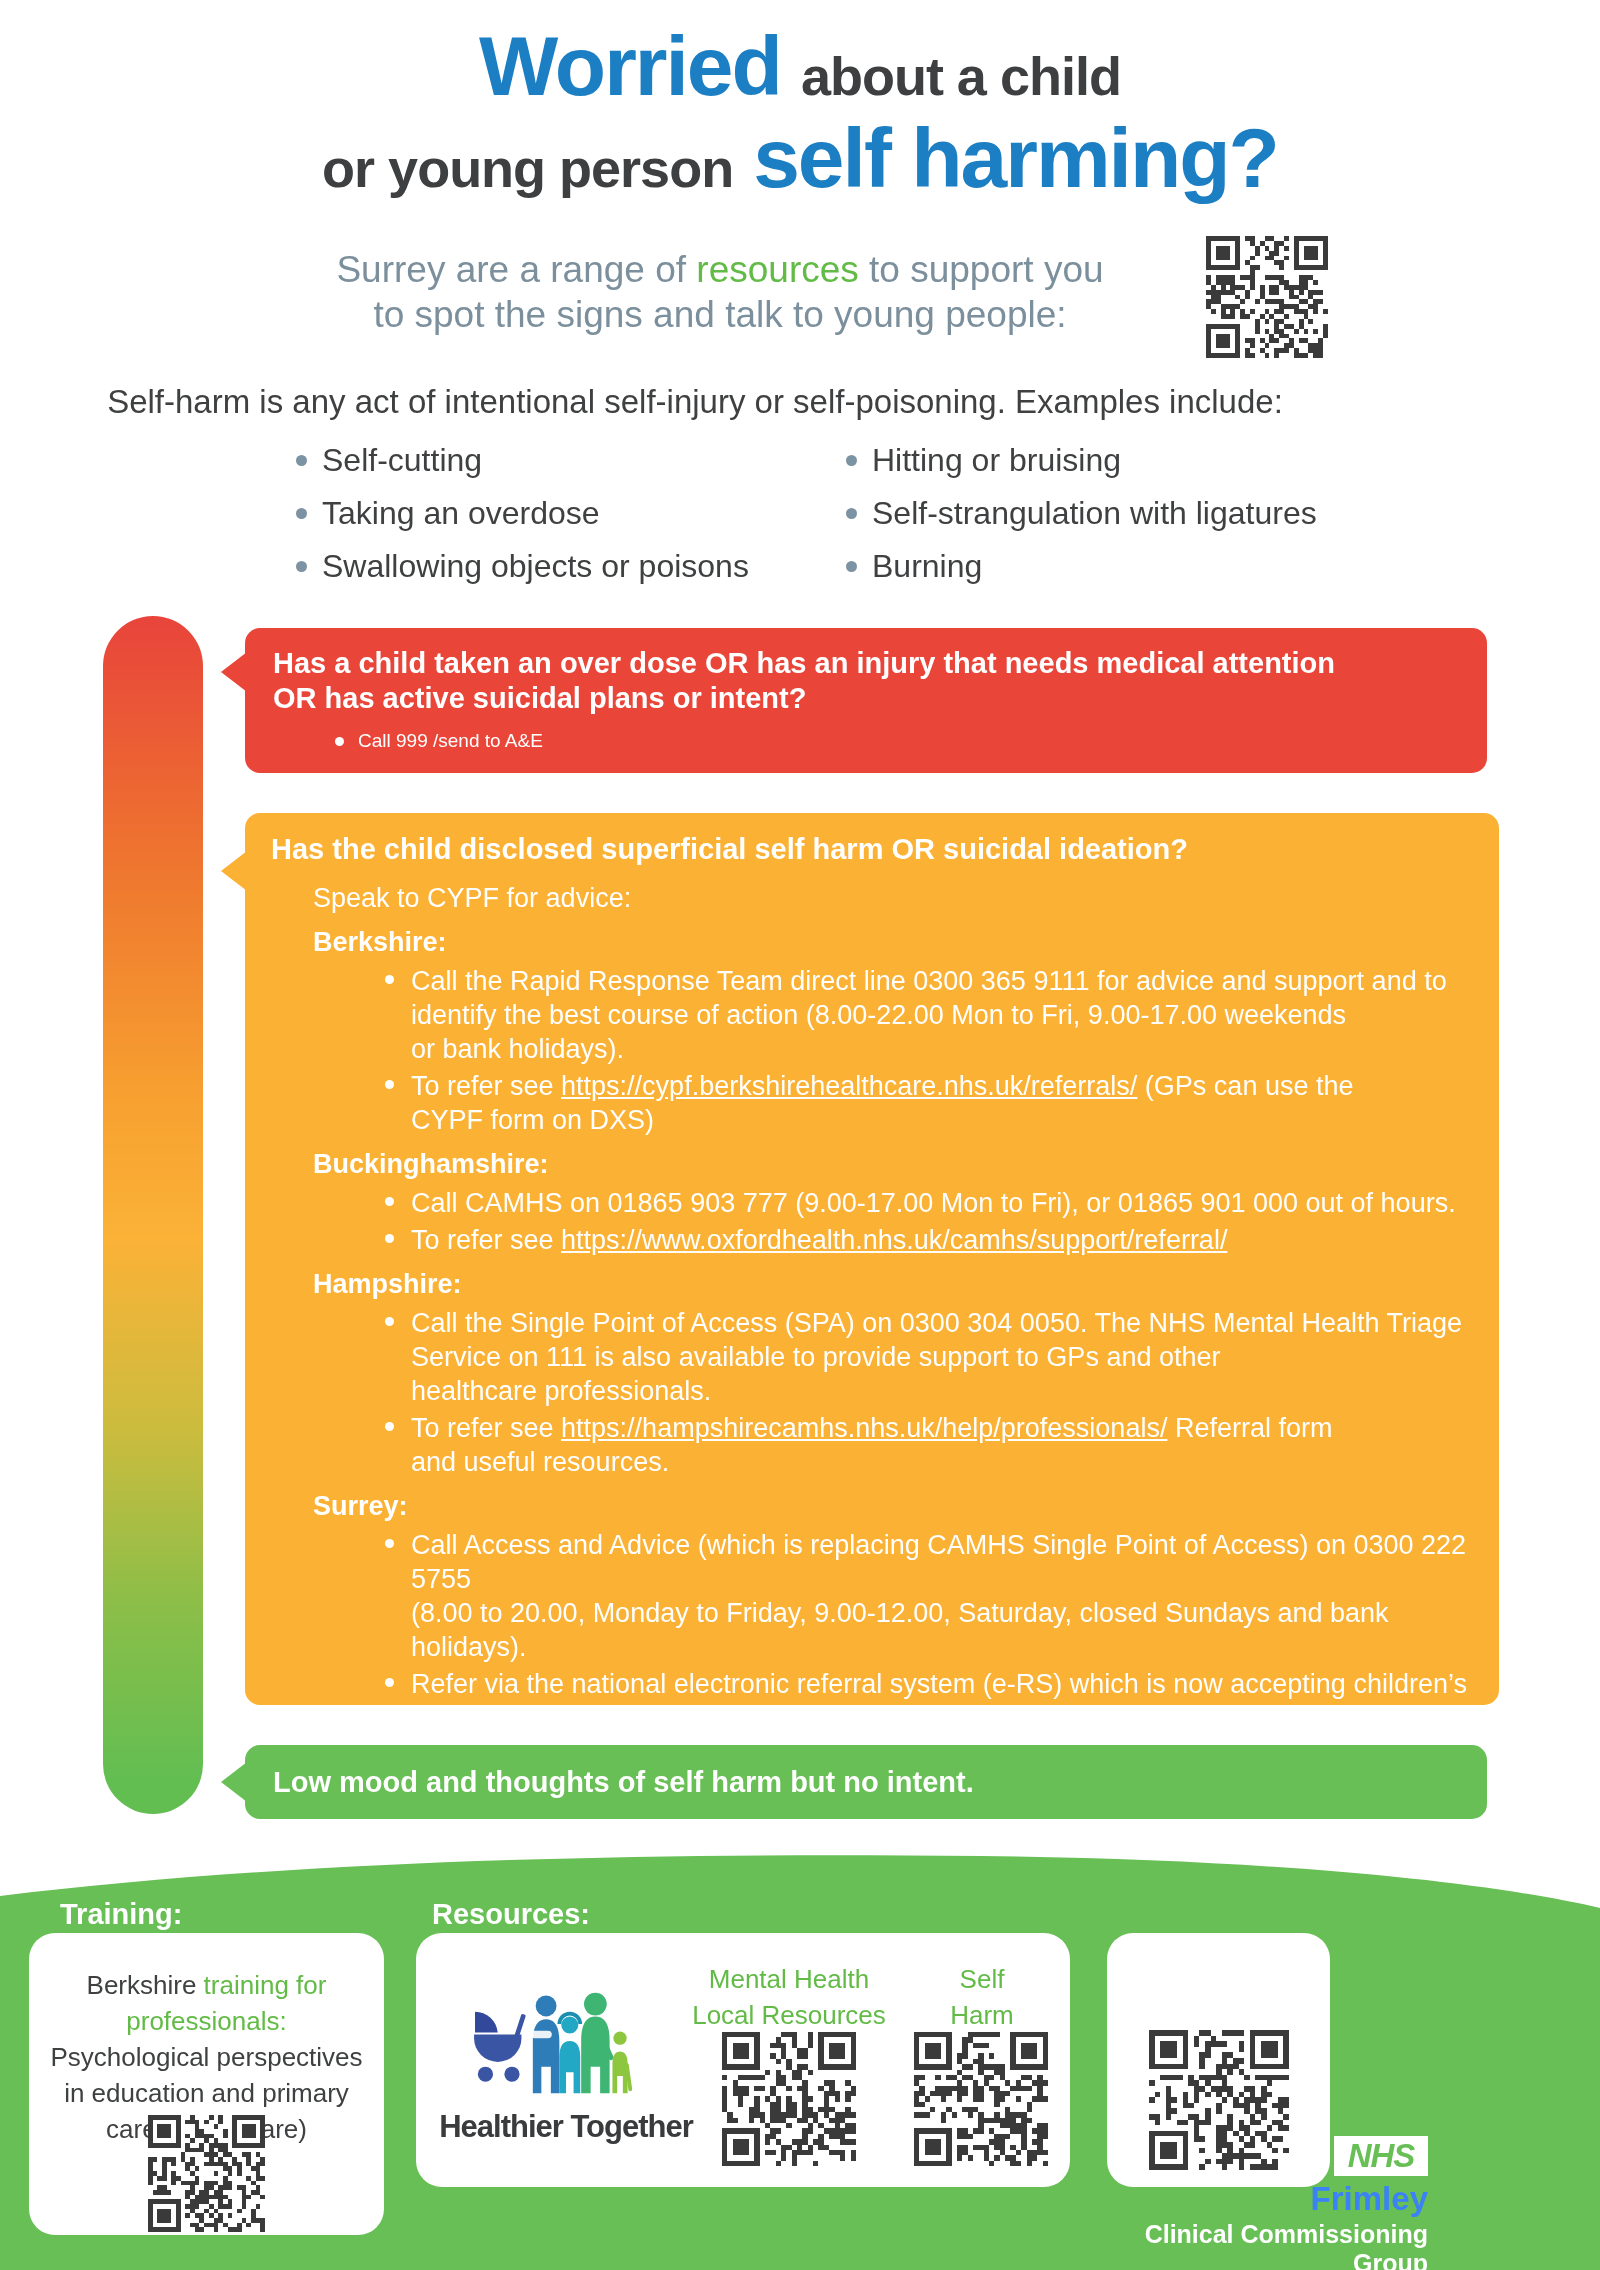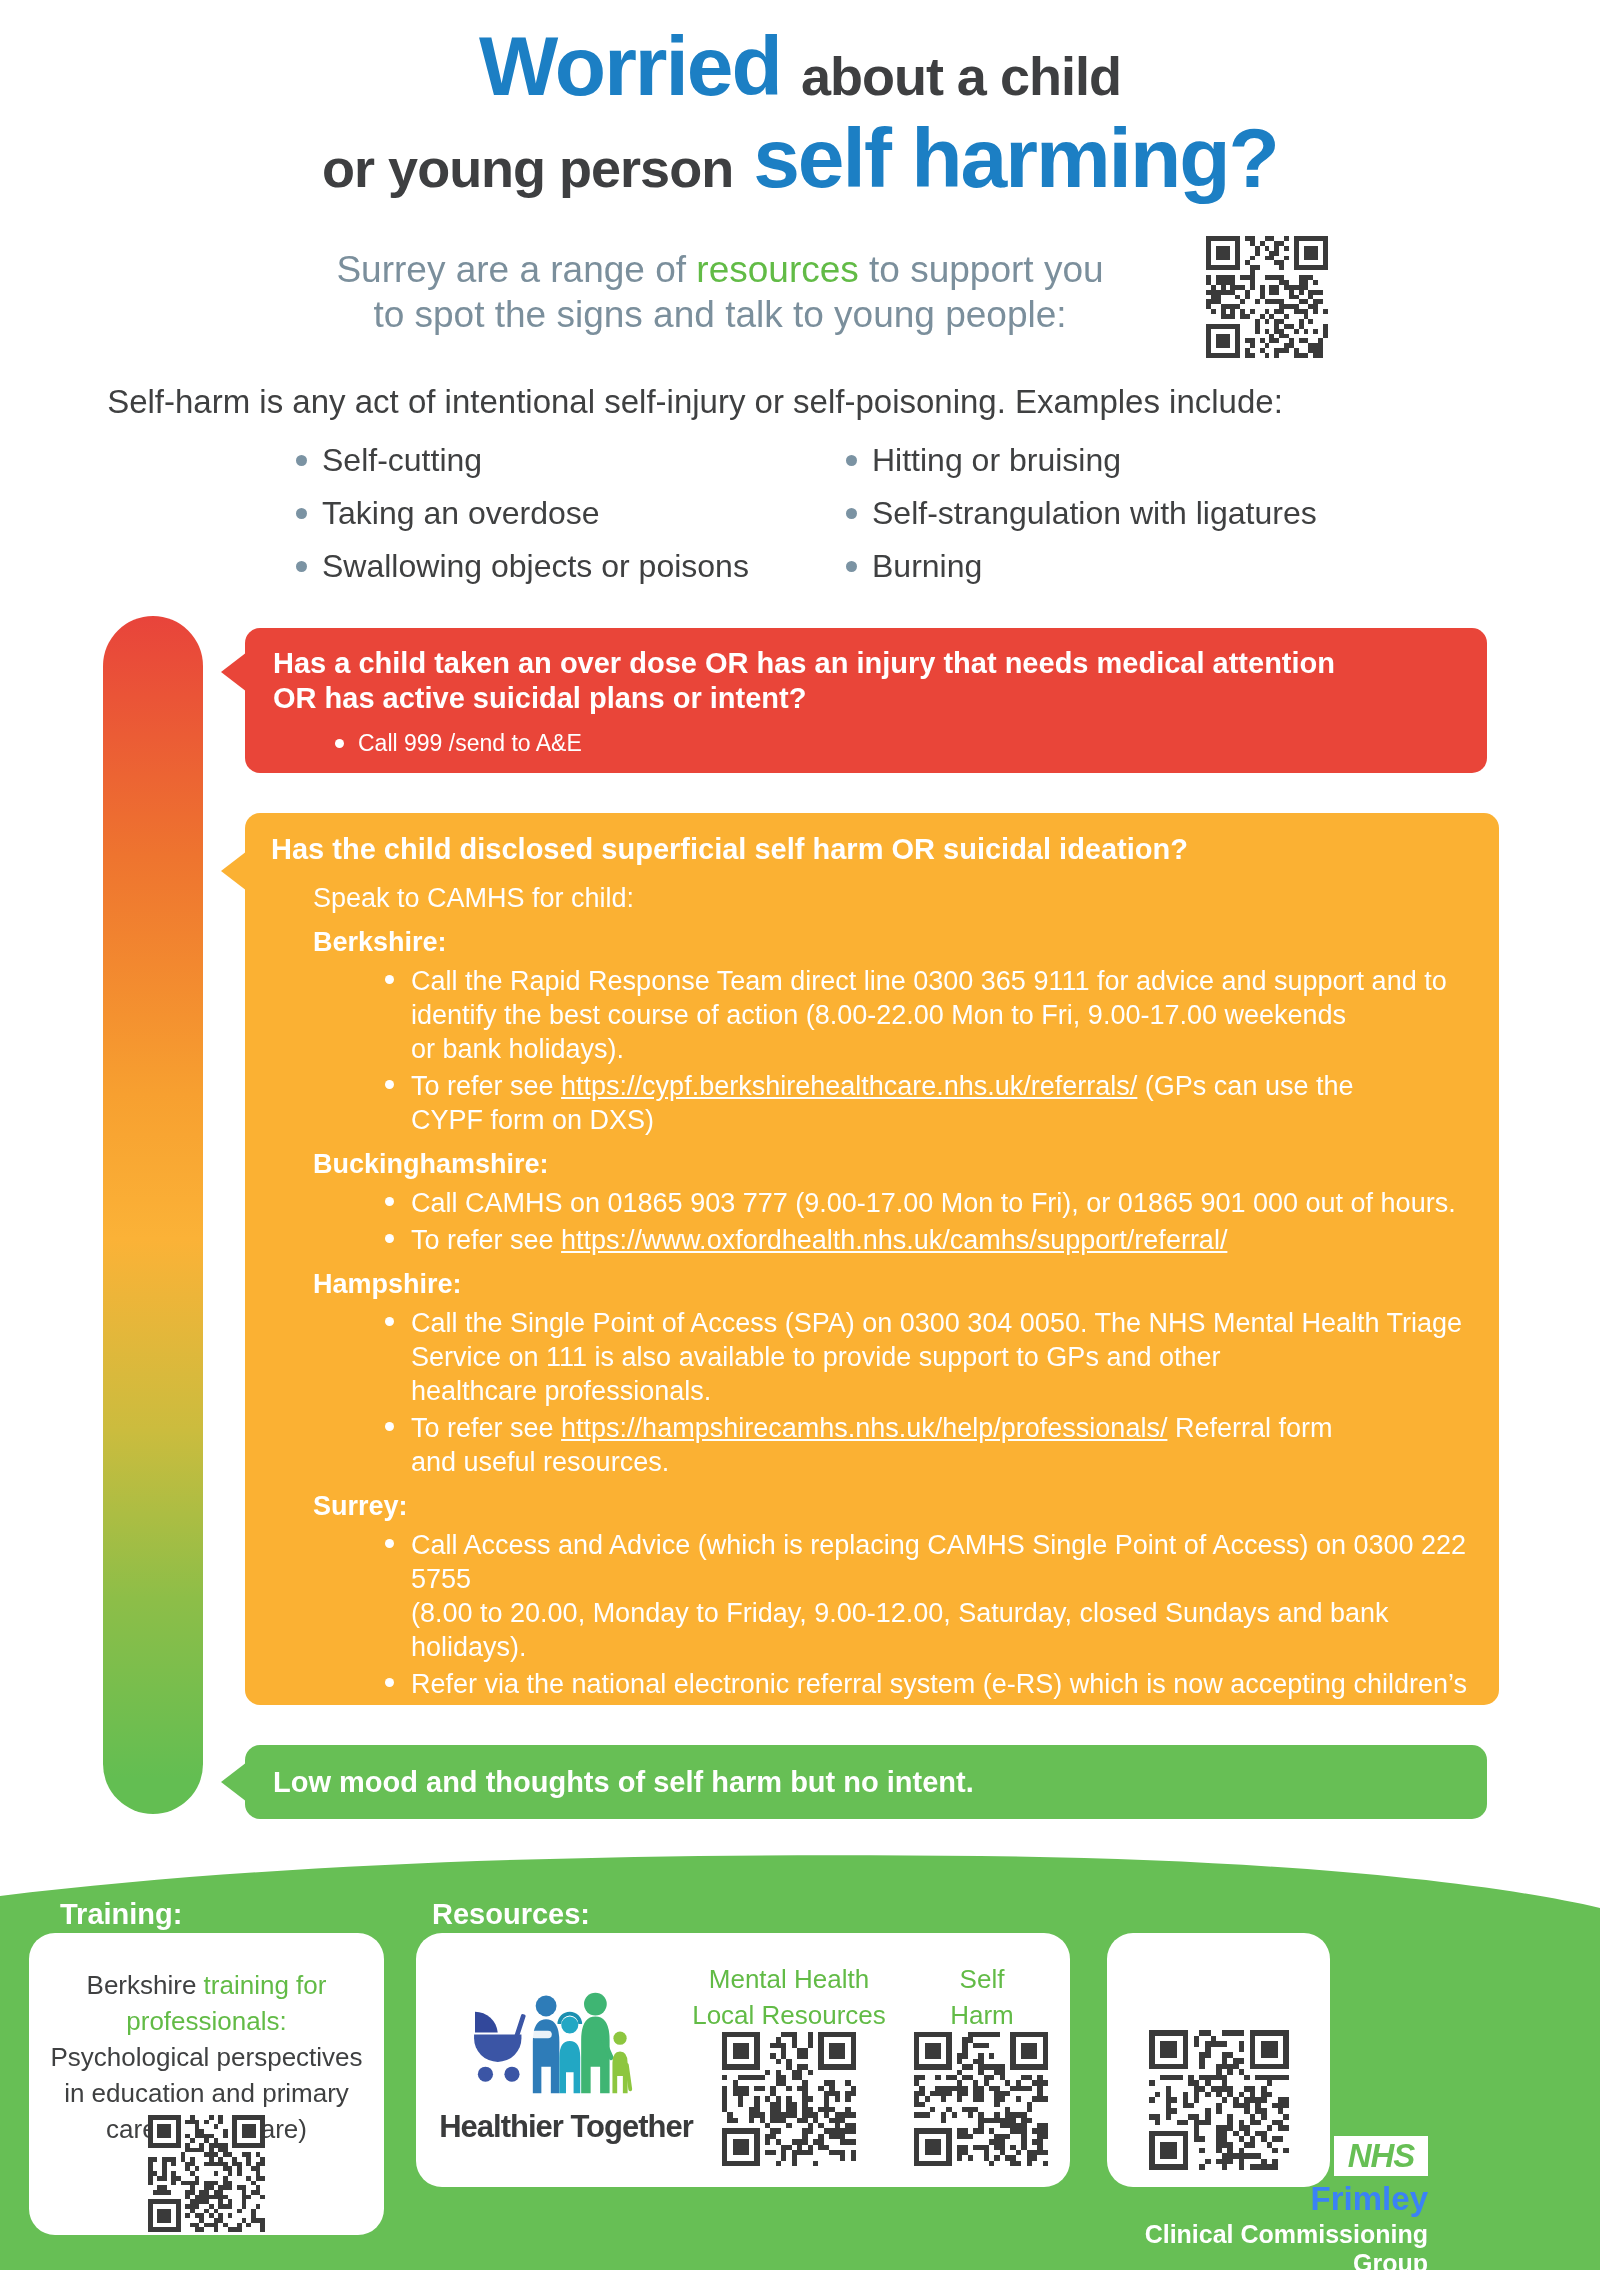--- a/index.html
+++ b/index.html
@@ -41,21 +41,21 @@
   .riskbar{position:absolute;left:103px;top:616px;width:100px;height:1198px;border-radius:52px;
     background:linear-gradient(180deg,#E8443B 0%,#EE742F 20%,#F7A030 40%,#FBB237 52%,#CBBC3E 68%,#8DBE48 82%,#63BE52 97%);}
 
   
   .bubble{position:absolute;left:245px;border-radius:15px;color:#ffffff;}
   .tail{position:absolute;left:-24px;width:0;height:0;
     border-top:20px solid transparent;border-bottom:20px solid transparent;}
   .bubble.red{top:628px;width:1242px;height:145px;background:#E94539;padding:18px 28px;box-sizing:border-box;}
   .bubble.red .tail{border-right:26px solid #E94539;top:24px;}
   .bh{font-size:29px;font-weight:bold;line-height:35px;}
-  .rb-bullet{display:flex;align-items:center;margin:14px 0 0 62px;font-size:23px;}
+  .rb-bullet{display:flex;align-items:center;margin:14px 0 0 62px;font-size:19px;}
   .wdot{width:9px;height:9px;border-radius:50%;background:#ffffff;margin-right:14px;flex:0 0 auto;}
 
   .bubble.amber{top:813px;width:1254px;height:892px;background:#FBB133;
     padding:18px 28px 0 26px;box-sizing:border-box;font-size:27px;line-height:34px;}
   .bubble.amber .tail{border-right:26px solid #FBB133;top:38px;}
   .a-h{font-size:29px;font-weight:bold;line-height:36px;}
   .a-speak{margin:14px 0 0 42px;}
   .a-county{margin:10px 0 0 42px;font-weight:bold;}
   .a-b{position:relative;margin:5px 0 0 114px;padding-left:26px;}
   .a-b + .a-b{margin-top:3px;}
@@ -365,21 +365,21 @@
     <div class="bh">OR has active suicidal plans or intent?</div>
     <div class="rb-bullet">
         <span class="wdot"></span>
         <span>Call 999 /send to A&amp;E</span>
       </div>
   </section>
 
   <section class="bubble amber">
     <span class="tail"></span>
     <div class="a-h">Has the child disclosed superficial self harm OR suicidal ideation?</div>
-    <div class="a-speak">Speak to CAMHS for child:</div>
+    <div class="a-speak">Speak to CYPF for advice:</div>
 
     <div class="a-county">Berkshire:</div>
     <div class="a-b">
         <span class="bdot"></span>
       <div>Call the Rapid Response Team direct line 0300 365 9111 for advice and support and to</div>
       <div>identify the best course of action (8.00-22.00 Mon to Fri, 9.00-17.00 weekends</div>
       <div>or bank holidays).</div>
     </div>
     <div class="a-b">
         <span class="bdot"></span>

